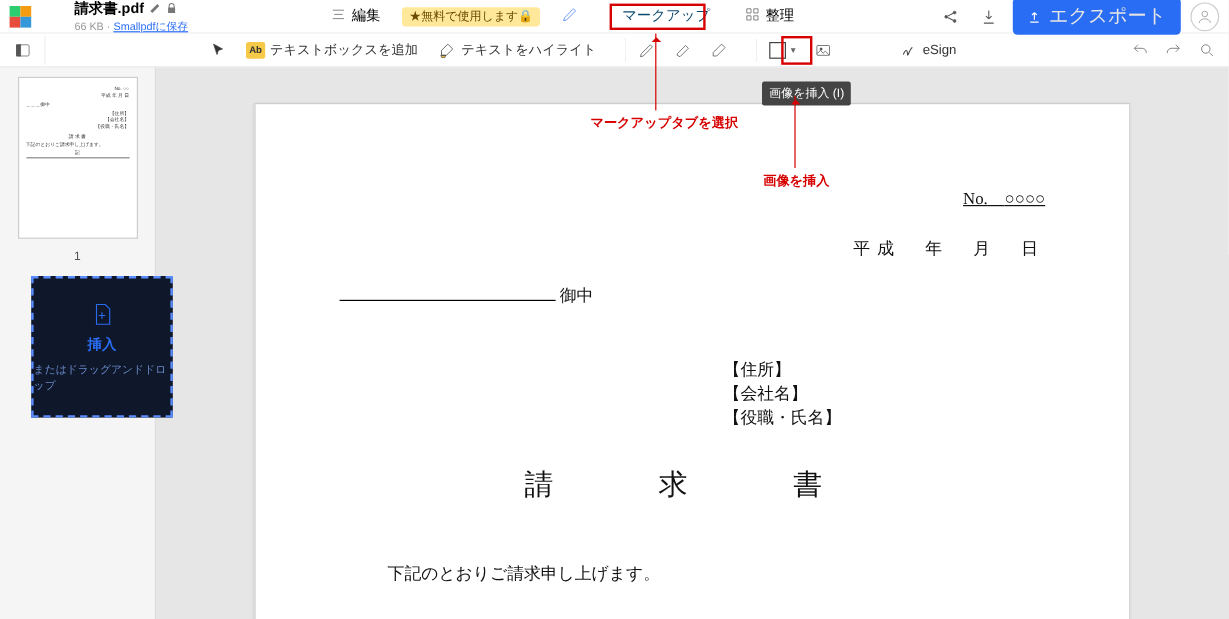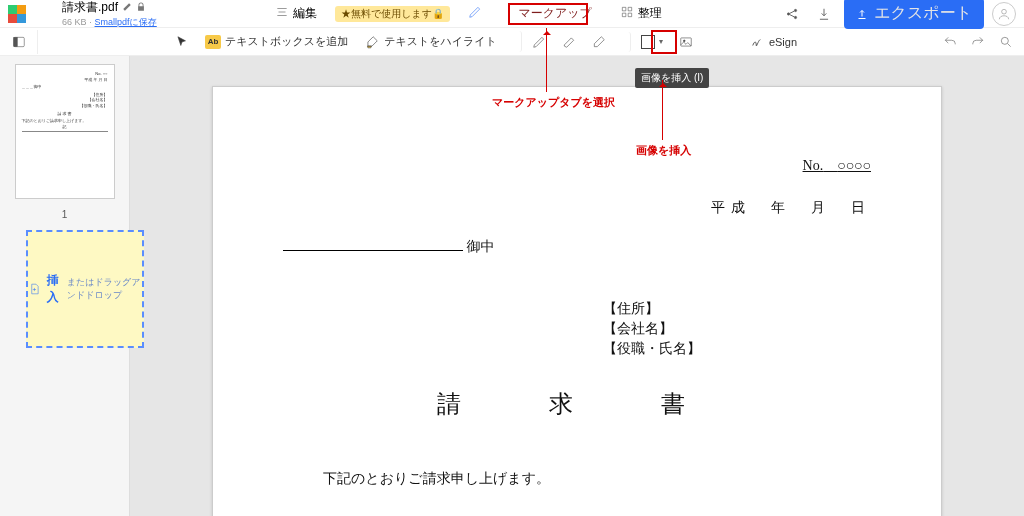--- a/index.html
+++ b/index.html
@@ -7,30 +7,30 @@
   .app { display: flex; flex-direction: column; height: 516px; width: 1024px; background: #fff; position: relative; }
 
   
   .header { display: flex; align-items: center; height: 28px; padding: 0 8px; border-bottom: 1px solid #eee; gap: 6px; }
   .logo { width: 18px; height: 18px; display: inline-block; position: relative; }
   .logo span { position: absolute; width: 9px; height: 9px; }
   .logo .a{top:0;left:0;background:#2ecc71;} .logo .b{top:0;right:0;background:#f39c12;}
   .logo .c{bottom:0;left:0;background:#e74c3c;} .logo .d{bottom:0;right:0;background:#3498db;}
   .hamburger { width:16px; height:16px; display:flex; flex-direction:column; justify-content:space-evenly; }
   .hamburger i{height:2px;background:#999;display:block;}
-  .file-title { font-weight: 400; font-size: 12px; }
+  .file-title { font-weight: 700; font-size: 12px; }
   .file-sub { font-size: 9px; color:#999; }
   .file-sub a { color:#2a6df5; text-decoration: underline; }
   .tiny-icons { display:flex; gap:4px; }
   .tiny-icons svg{width:10px;height:10px;fill:#777;}
 
   .center-tabs { flex: 1; display: flex; justify-content: center; gap: 8px; align-items: center; }
   .tab { display: flex; gap: 4px; padding: 4px 10px; border-radius: 3px; cursor: pointer; font-size: 12px; }
   .tab .ico { width:14px; height:14px; }
-  .tab.markup { color:#7f1d1d;gap:36px; }
+  .tab.markup { color:#0c4a6e;gap:36px; }
   .badge-free { background:#ffe89a; color:#6b4b00; font-size:10px; padding:1px 6px; border-radius:3px; }
 
   .header-right { display:flex; gap:8px; align-items:center; }
   .icon-btn { width:24px; height:24px; display:flex; align-items:center; justify-content:center; border-radius:4px; cursor:pointer; }
   .icon-btn svg{width:14px;height:14px;fill:#555;stroke:#555;}
   .export-btn { background:#2a6df5; color:#e5e5e5; padding:5px 12px; border-radius:4px; font-size:16px; display:flex; gap:6px; align-items:center; cursor:pointer;}
   .avatar { width:24px; height:24px; border:1px solid #ccc; border-radius:50%; display:flex; align-items:center; justify-content:center; }
 
   
   .toolbar { display:flex; align-items:center; height:28px; border-bottom:1px solid #eee; }
@@ -52,21 +52,21 @@
   .anno-arrow::after{content:'';position:absolute;top:-1px;left:-4px;border:4px solid transparent;border-bottom-color:#d60000;}
   .anno-text { position:absolute; color:#d60000; font-weight:bold; font-size:11px; }
   .tooltip { position:absolute; background:#444; color:#fff; font-size:10px; padding:3px 6px; border-radius:2px; white-space:nowrap; }
   .tooltip::before{content:'';position:absolute;top:-4px;left:50%;margin-left:-4px;border:4px solid transparent;border-bottom-color:#444;}
 
   
   .main { flex:1; display:flex; background:#e6e6e6; overflow:hidden; }
   .sidebar { width:130px; background:#f5f5f5; border-right:1px solid #ddd; padding:8px; display:flex; flex-direction:column; gap:10px; align-items:center; }
   .thumb { width:100px; height:135px; background:#fff; border:1px solid #ccc; padding:6px; font-size:4px; line-height:1.4; overflow:hidden; color:#333; }
   .page-num { font-size:10px; color:#555; }
-  .dropzone { width:118px; height:118px; border:2px dashed #5a8dff; background:#fef9c3; display:flex; align-items:center; justify-content:center; gap:6px; color:#2a6df5;margin-left:41px; }
+  .dropzone { width:118px; height:118px; border:2px dashed #5a8dff; background:#0f172a; display:flex; flex-direction:column; align-items:center; justify-content:center; gap:6px; color:#2a6df5;margin-left:41px; }
   .dropzone .sub { font-size:9px; color:#6a89c8; }
   .dropzone svg{width:22px;height:22px;fill:none;stroke:#2a6df5;}
 
   .canvas { flex:1; overflow:auto; padding:30px 60px 0 60px; display:flex; justify-content:center; }
   .page { width:730px; background:#fff; border:1px solid #ccc; box-shadow:0 1px 3px rgba(0,0,0,.15); min-height:460px; position:relative;
           padding:70px 70px 20px 70px;
           font-family:"MS Mincho","Hiragino Mincho ProN",serif; font-size:14px; color:#111; }
   .doc-no { text-align:right; font-size:14px; }
   .doc-no u{text-decoration:underline;}
   .doc-date { text-align:right; margin-top:24px; font-size:14px; letter-spacing:6px;}

